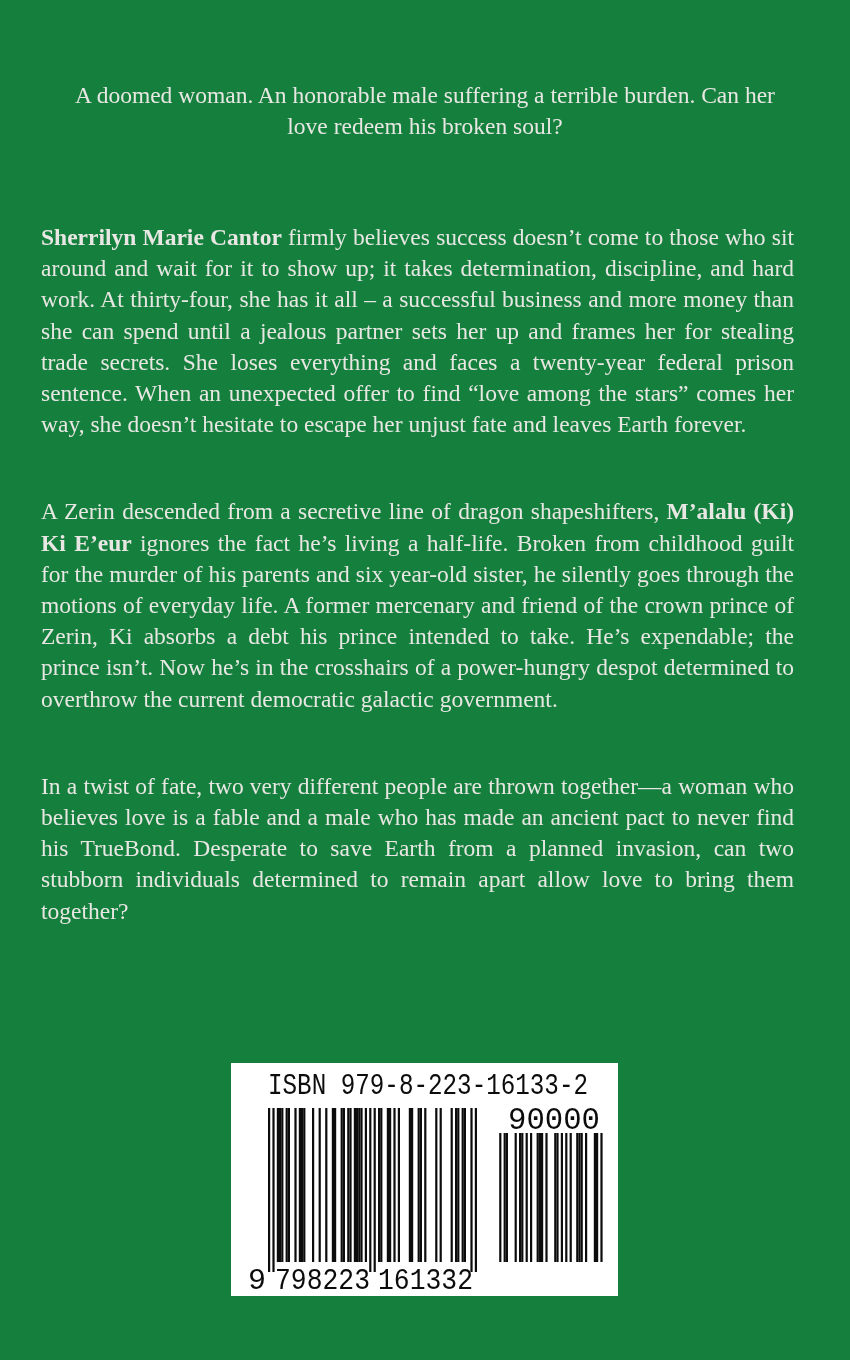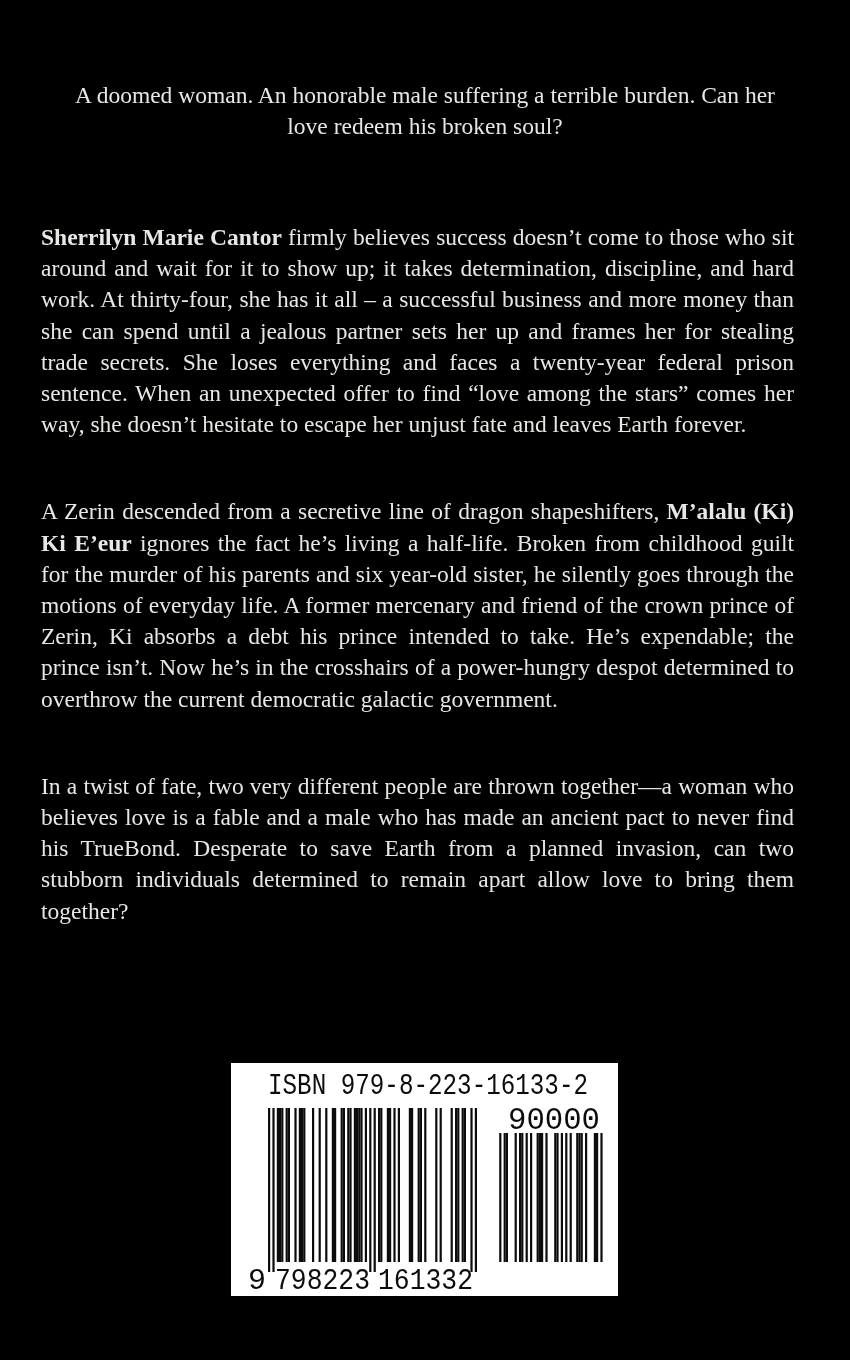--- a/index.html
+++ b/index.html
@@ -37,21 +37,21 @@
     left: 231px;
     top: 1063px;
     width: 387px;
     height: 233px;
   }
   .barcode-box svg { display: block; }
 </style>
 </head>
 <body>
 
-<div class="cover" style="background: #000000; color: rgb(232, 231, 227);">
+<div class="cover" style="background: #15803d; color: rgb(232, 231, 227);">
 
   <p class="tagline">A doomed woman. An honorable male suffering a terrible burden. Can her love redeem his broken soul?</p>
 
   <div class="synopsis">
       <p><strong>Sherrilyn Marie Cantor</strong><span> firmly believes success doesn’t come to those who sit around and wait for it to show up; it takes determination, discipline, and hard work. At thirty-four, she has it all – a successful business and more money than she can spend until a jealous partner sets her up and frames her for stealing trade secrets. She loses everything and faces a twenty-year federal prison sentence. When an unexpected offer to find “love among the stars” comes her way, she doesn’t hesitate to escape her unjust fate and leaves Earth forever.</span></p>
       <p><span>A Zerin descended from a secretive line of dragon shapeshifters, </span><strong>M’alalu (Ki) Ki E’eur</strong><span> ignores the fact he’s living a half-life. Broken from childhood guilt for the murder of his parents and six year-old sister, he silently goes through the motions of everyday life. A former mercenary and friend of the crown prince of Zerin, Ki absorbs a debt his prince intended to take. He’s expendable; the prince isn’t. Now he’s in the crosshairs of a power-hungry despot determined to overthrow the current democratic galactic government.</span></p>
       <p><span>In a twist of fate, two very different people are thrown together—a woman who believes love is a fable and a male who has made an ancient pact to never find his TrueBond. Desperate to save Earth from a planned invasion, can two stubborn individuals determined to remain apart allow love to bring them together?</span></p>
     </div>
 
   <div class="barcode-box">

